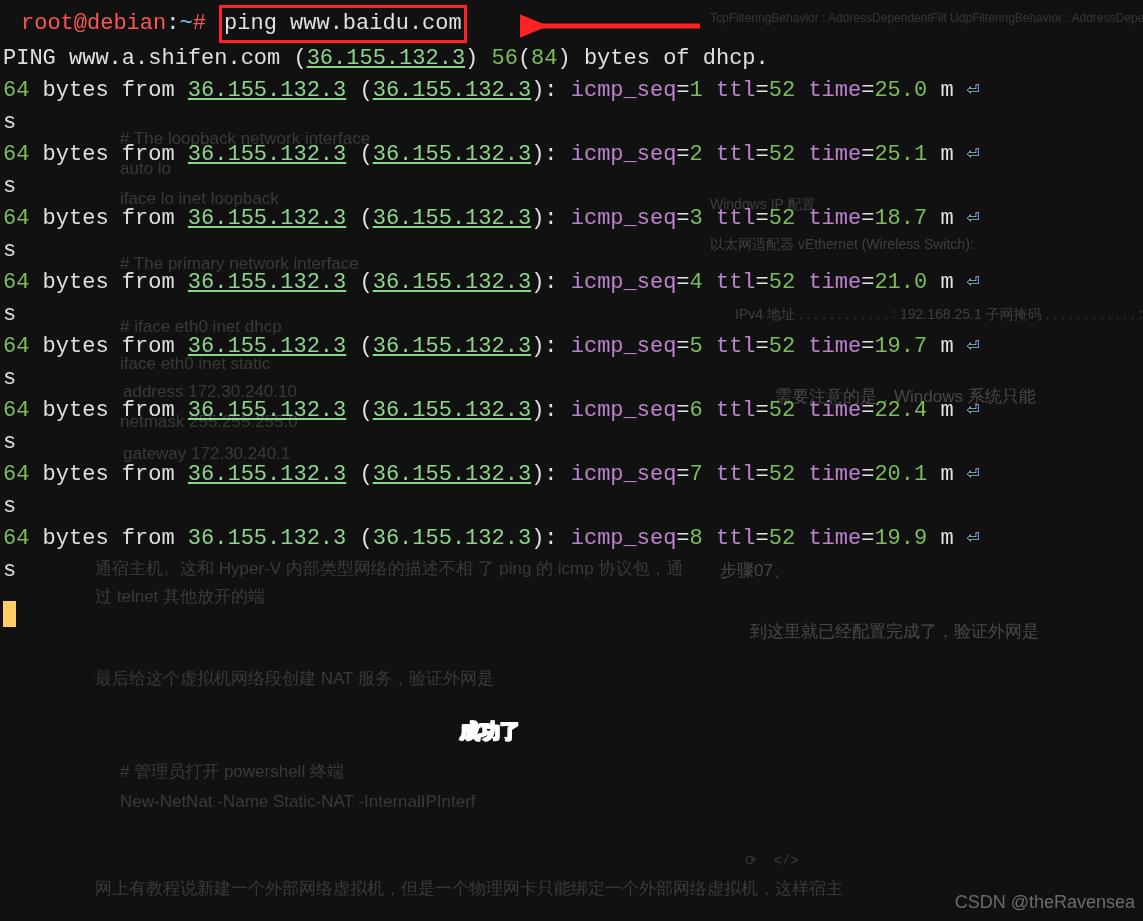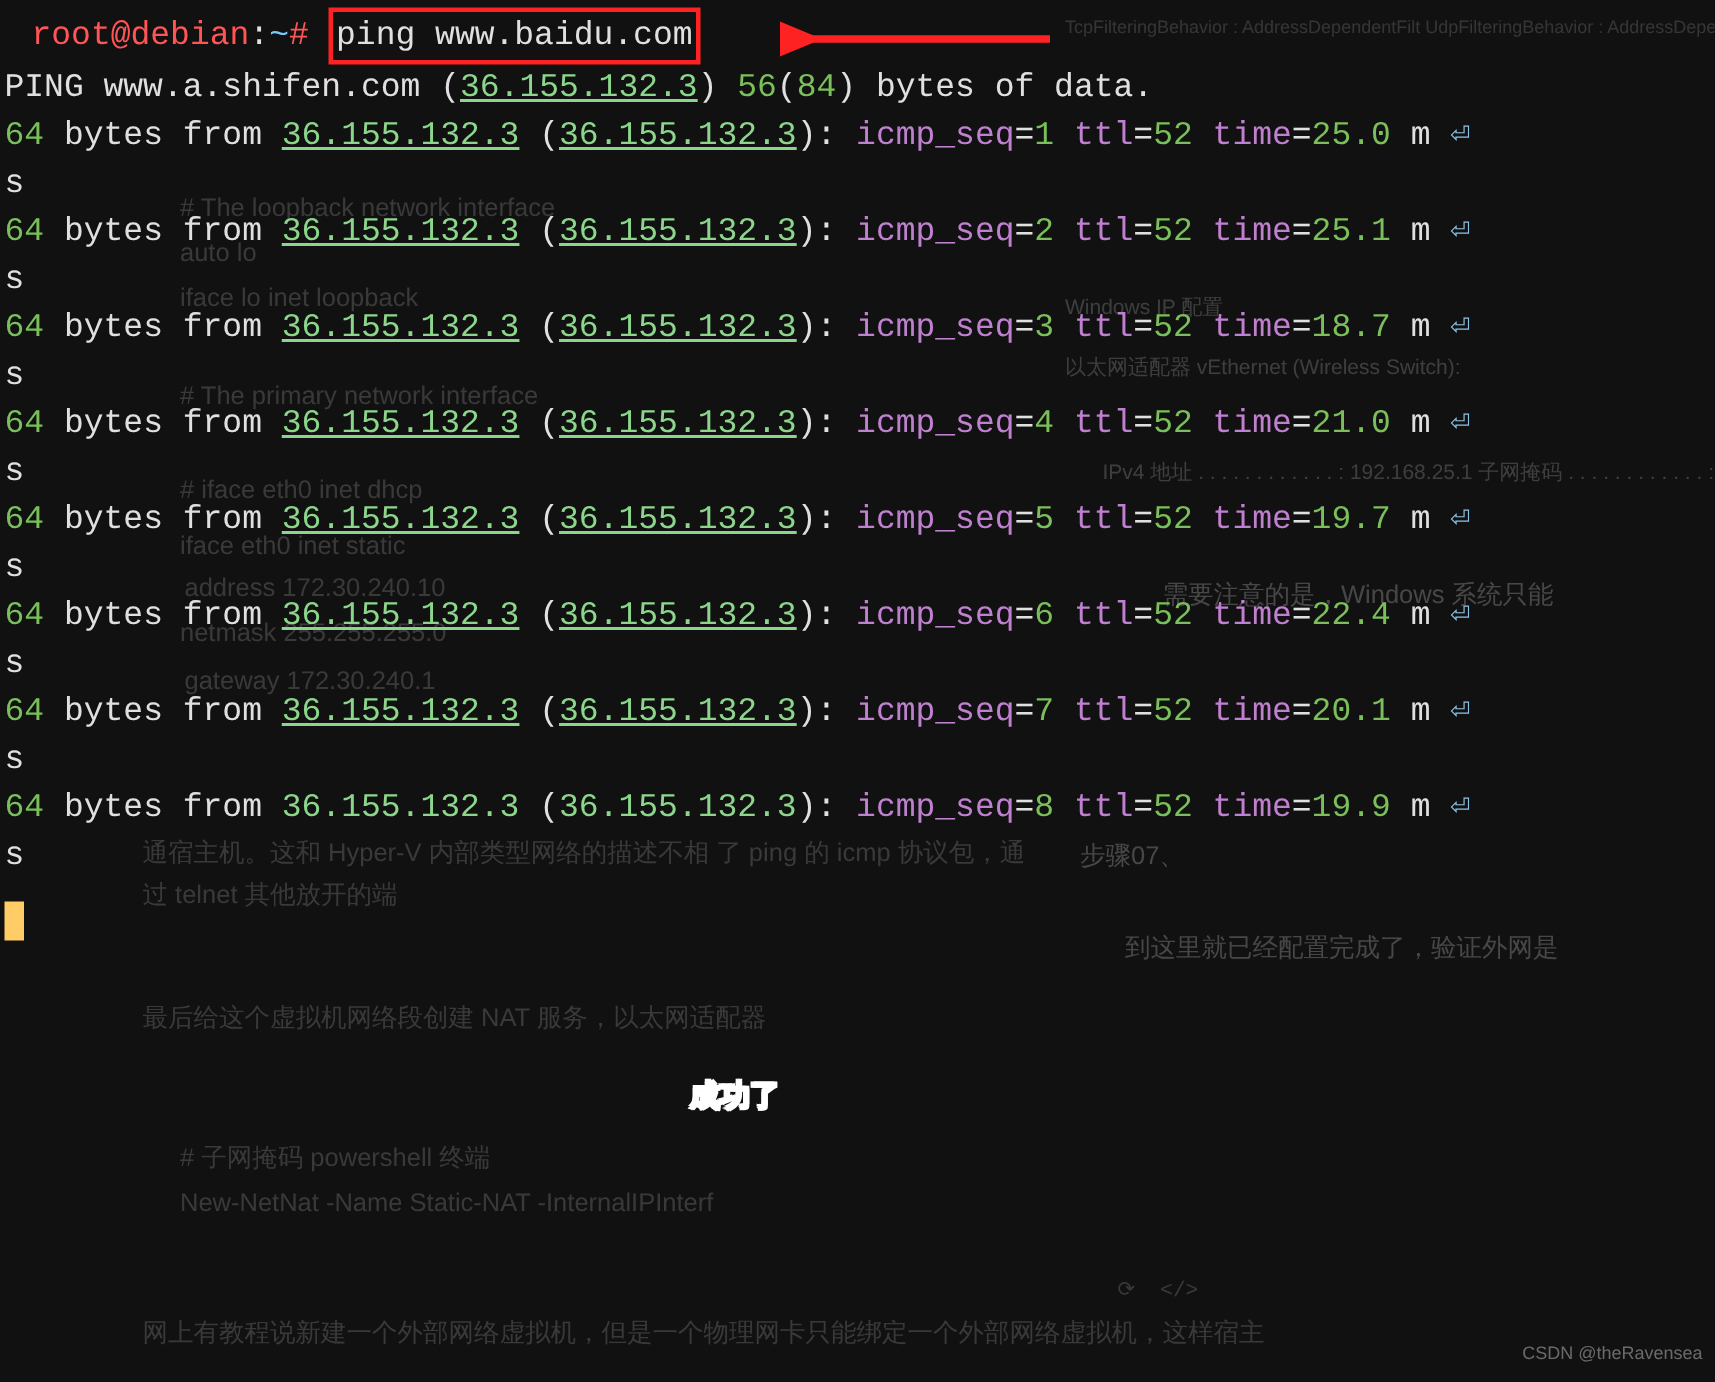--- a/index.html
+++ b/index.html
@@ -86,21 +86,21 @@
       -webkit-text-stroke: 1px #fff;
       text-shadow: -1px -1px 0 #fff, 1px -1px 0 #fff, -1px 1px 0 #fff, 1px 1px 0 #fff;
       z-index: 3;
     }
     
     .watermark {
       position: absolute;
       bottom: 3px;
       right: 8px;
       font-family: sans-serif;
-      font-size: 12px;
+      font-size: 18px;
       color: rgba(180,180,180,0.55);
       z-index: 4;
     }
     .cursor-block {
       position: absolute;
       top: 601px;
       left: 3px;
       width: 13px;
       height: 26px;
       background: #ffcc66;
@@ -121,41 +121,41 @@
 <div class="bg-text bg2">auto lo</div>
 <div class="bg-text bg3">iface lo inet loopback</div>
 <div class="bg-text bg4"># The primary network interface</div>
 <div class="bg-text bg5"># iface eth0 inet dhcp</div>
 <div class="bg-text bg6">iface eth0 inet static</div>
 <div class="bg-text bg7">address 172.30.240.10</div>
 <div class="bg-text bg8">netmask 255.255.255.0</div>
 <div class="bg-text bg9">gateway 172.30.240.1</div>
 <div class="bg-text bg10">通宿主机。这和 Hyper-V 内部类型网络的描述不相
 了 ping 的 icmp 协议包，通过 telnet 其他放开的端</div>
-<div class="bg-text bg11">最后给这个虚拟机网络段创建 NAT 服务，以太网适配器</div>
-<div class="bg-text bg12"># 子网掩码 powershell 终端</div>
+<div class="bg-text bg11">最后给这个虚拟机网络段创建 NAT 服务，验证外网是</div>
+<div class="bg-text bg12"># 管理员打开 powershell 终端</div>
 <div class="bg-text bg13">New-NetNat -Name Static-NAT -InternalIPInterf</div>
 <div class="bg-text bg14">网上有教程说新建一个外部网络虚拟机，但是一个物理网卡只能绑定一个外部网络虚拟机，这样宿主</div>
 <div class="bg-text bg-right1">TcpFilteringBehavior           : AddressDependentFilt
 UdpFilteringBehavior           : AddressDependentFilt</div>
 <div class="bg-text bg-right2">Windows IP 配置</div>
 <div class="bg-text bg-right3">以太网适配器 vEthernet (Wireless Switch):</div>
 <div class="bg-text bg-right4">IPv4 地址 . . . . . . . . . . . . : 192.168.25.1
    子网掩码  . . . . . . . . . . . . : 255.255.255.0</div>
 <div class="bg-text bg-right5">需要注意的是，Windows 系统只能</div>
 <div class="bg-text bg-right6">步骤07、</div>
 <div class="bg-text bg-right7">到这里就已经配置完成了，验证外网是</div>
 <div class="bg-icons">⟳&nbsp;&nbsp;&lt;/&gt;</div>
 
 <div class="terminal">
   <div class="line">
     <span class="prompt-user">root@debian</span><span class="prompt-colon">:</span><span class="prompt-path">~</span><span class="prompt-hash">#</span> <span class="cmd-boxed"><span class="white">ping www.baidu.com</span></span>
   </div>
   <div class="line">
-    <span class="white">PING www.a.shifen.com (</span><span class="green-u">36.155.132.3</span><span class="white">) </span><span class="num-green">56</span><span class="white">(</span><span class="num-green">84</span><span class="white">)</span><span class="white"> bytes of data.</span>
+    <span class="white">PING www.a.shifen.com (</span><span class="green-u">36.155.132.3</span><span class="white">) </span><span class="num-green">56</span><span class="white">(</span><span class="num-green">84</span><span class="white">)</span><span class="white"> bytes of dhcp.</span>
   </div>
   <div id="replies">
       <div class="line"><span class="num-green">64</span><span class="white"> bytes from </span><span class="green-u">36.155.132.3</span><span class="white"> (</span><span class="green-u">36.155.132.3</span><span class="white">): </span><span class="magenta">icmp_seq</span><span class="white">=</span><span class="num-green">1</span><span class="white"> </span><span class="magenta">ttl</span><span class="white">=</span><span class="num-green">52</span><span class="white"> </span><span class="magenta">time</span><span class="white">=</span><span class="num-green">25.0</span><span class="white"> m </span><span class="wrap-sym">⏎</span></div>
       <div class="line"><span class="white">s</span></div>
       <div class="line"><span class="num-green">64</span><span class="white"> bytes from </span><span class="green-u">36.155.132.3</span><span class="white"> (</span><span class="green-u">36.155.132.3</span><span class="white">): </span><span class="magenta">icmp_seq</span><span class="white">=</span><span class="num-green">2</span><span class="white"> </span><span class="magenta">ttl</span><span class="white">=</span><span class="num-green">52</span><span class="white"> </span><span class="magenta">time</span><span class="white">=</span><span class="num-green">25.1</span><span class="white"> m </span><span class="wrap-sym">⏎</span></div>
       <div class="line"><span class="white">s</span></div>
       <div class="line"><span class="num-green">64</span><span class="white"> bytes from </span><span class="green-u">36.155.132.3</span><span class="white"> (</span><span class="green-u">36.155.132.3</span><span class="white">): </span><span class="magenta">icmp_seq</span><span class="white">=</span><span class="num-green">3</span><span class="white"> </span><span class="magenta">ttl</span><span class="white">=</span><span class="num-green">52</span><span class="white"> </span><span class="magenta">time</span><span class="white">=</span><span class="num-green">18.7</span><span class="white"> m </span><span class="wrap-sym">⏎</span></div>
       <div class="line"><span class="white">s</span></div>
       <div class="line"><span class="num-green">64</span><span class="white"> bytes from </span><span class="green-u">36.155.132.3</span><span class="white"> (</span><span class="green-u">36.155.132.3</span><span class="white">): </span><span class="magenta">icmp_seq</span><span class="white">=</span><span class="num-green">4</span><span class="white"> </span><span class="magenta">ttl</span><span class="white">=</span><span class="num-green">52</span><span class="white"> </span><span class="magenta">time</span><span class="white">=</span><span class="num-green">21.0</span><span class="white"> m </span><span class="wrap-sym">⏎</span></div>
       <div class="line"><span class="white">s</span></div>

